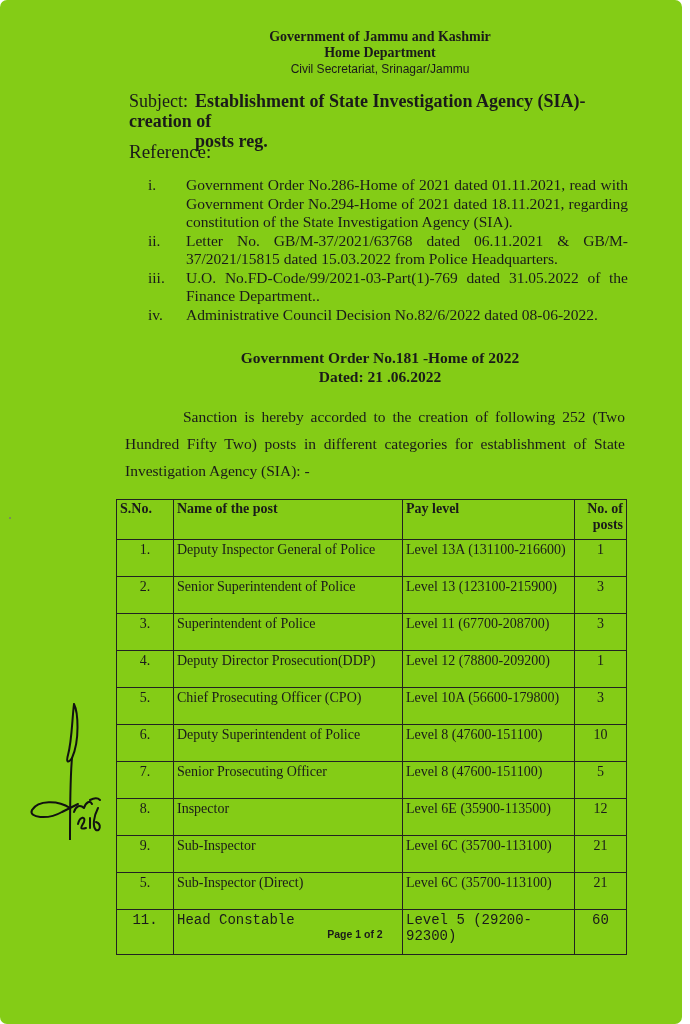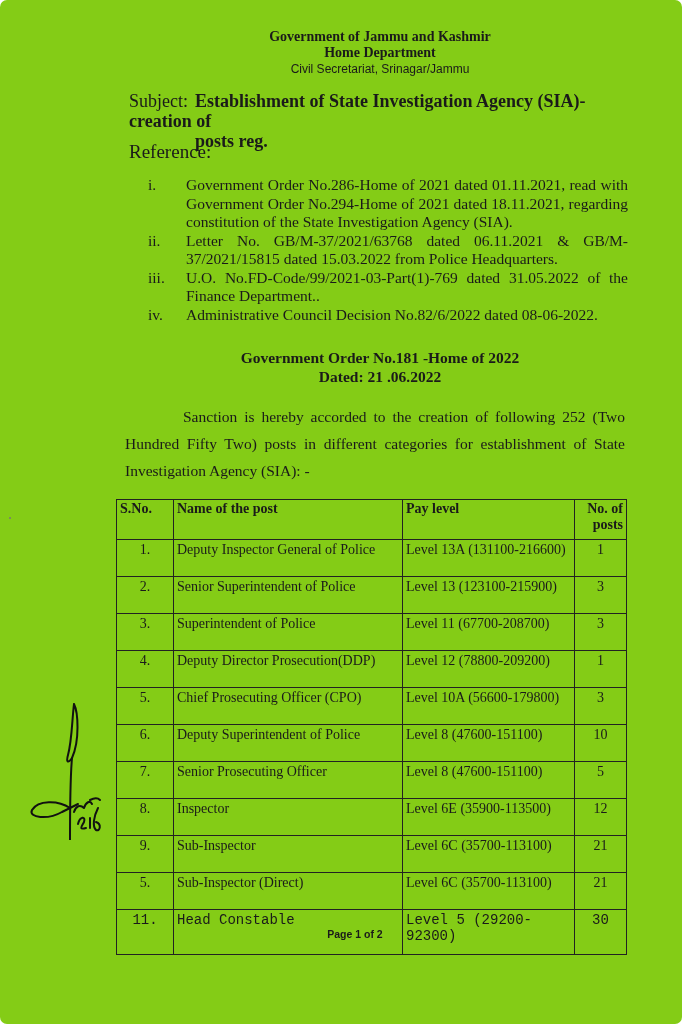--- a/index.html
+++ b/index.html
@@ -265,21 +265,21 @@
       <tr>
         <td class="c-sno">5.</td>
         <td class="c-name">Sub-Inspector (Direct)</td>
         <td class="c-pay">Level 6C (35700-113100)</td>
         <td class="c-posts">21</td>
       </tr>
       <tr class="last">
         <td class="c-sno">11.</td>
         <td class="c-name">Head Constable</td>
         <td class="c-pay">Level 5 (29200-92300)</td>
-        <td class="c-posts">30</td>
+        <td class="c-posts">60</td>
       </tr>
     </tbody>
   </table>
 
   <div class="dot-mark"></div>
 
   <svg class="signature" viewBox="0 0 90 140" xmlns="http://www.w3.org/2000/svg">
     <g fill="none" stroke="#111" stroke-width="2" stroke-linecap="round" stroke-linejoin="round">
 
       <path d="M46 4 C50 12, 52 40, 44 58 C40 64, 38 62, 40 55 C44 40, 44 20, 46 4"></path>

